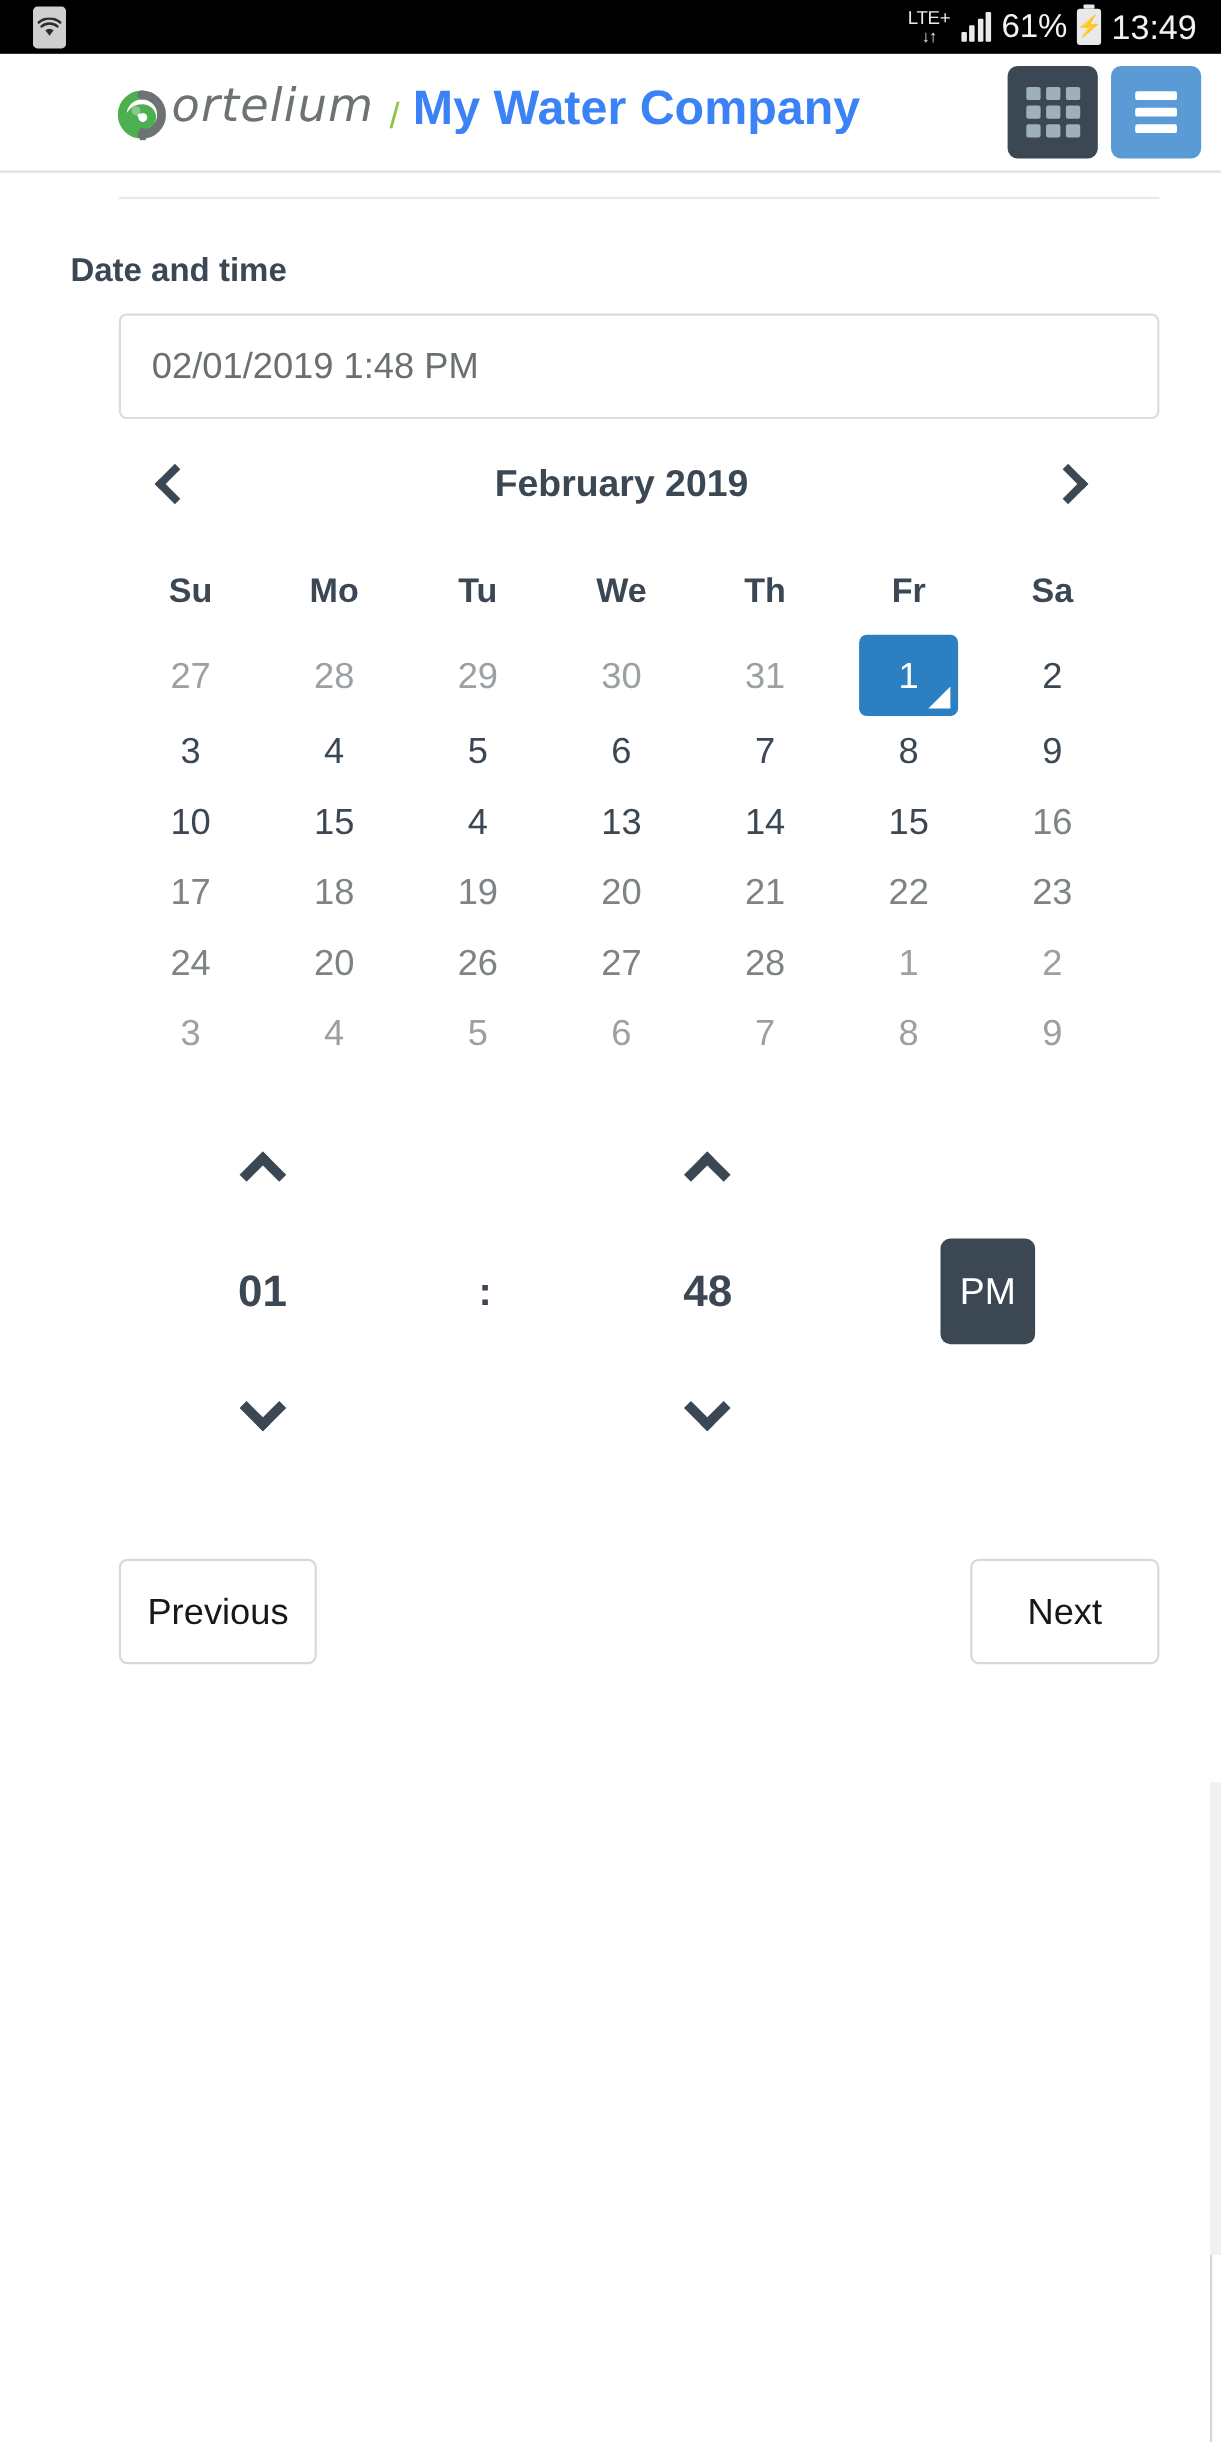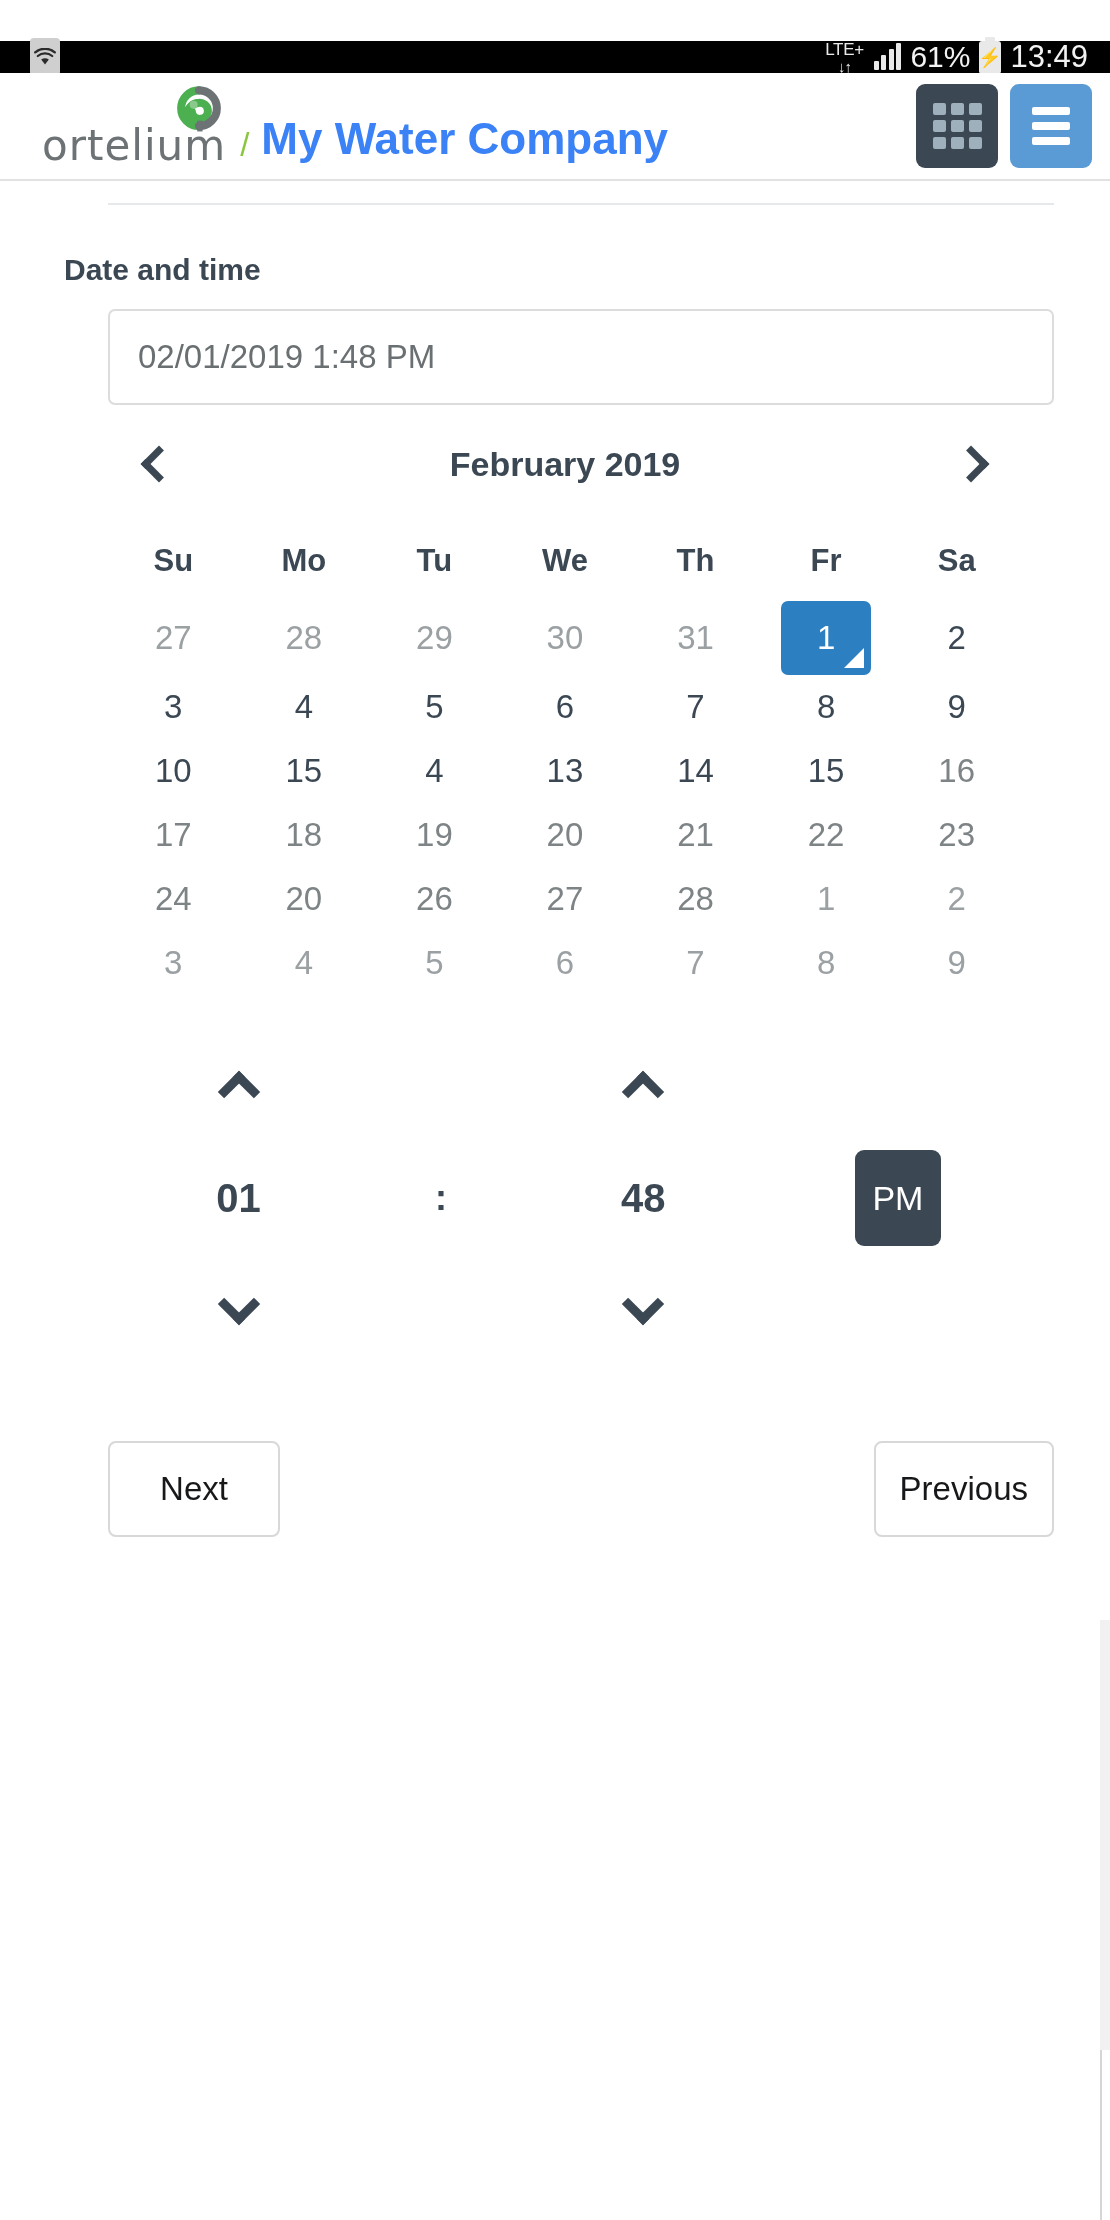--- a/index.html
+++ b/index.html
@@ -17,27 +17,26 @@
     position: relative;
     width: 1110px;
     height: 2220px;
     background: #ffffff;
     overflow: hidden;
   }
 
   
   .status-bar {
     position: relative;
-    height: 32px;
+    height: 49px;
     background: #000000;
     display: flex;
     align-items: center;
     justify-content: space-between;
     padding: 0 22px 0 30px;
-    margin-top: 41px;
   }
   .status-left { display: flex; align-items: center; }
   .status-right { display: flex; align-items: center; gap: 9px; }
 
   .wifi-badge {
     width: 30px; height: 38px;
     background: #cfcfcf;
     border-radius: 4px;
     position: relative;
     display: flex; align-items: center; justify-content: center;
@@ -95,22 +94,23 @@
     align-items: flex-end;
     padding-left: 42px;
     flex: 1;
     min-width: 0;
     position: relative;
   }
 
   .brand-logo-wrap {
     position: relative;
     display: flex;
-    flex-direction: column;
-    align-items: flex-end;
+    flex-direction: row;
+    align-items: flex-start;
+    font-style: italic;
   }
   .brand-mark { width: 54px; height: 50px; margin-bottom: -4px; margin-left: 60px; }
   .brand-word {
     font-size: 42px;
     color: #6d7275;
     letter-spacing: 1px;
     line-height: 1;
     font-weight: 500;
     font-family: "DejaVu Sans", sans-serif;
     text-transform: lowercase;
@@ -514,21 +514,21 @@
         <span class="caret caret-down"></span>
       </button>
       <div class="spacer-cell"></div>
       <button class="spin-btn">
         <span class="caret caret-down"></span>
       </button>
       <div class="spacer-cell"></div>
     </div>
 
     <div class="footer-btns">
+      <button class="btn-outline">Previous</button>
       <button class="btn-outline">Next</button>
-      <button class="btn-outline">Previous</button>
     </div>
   </div>
 
   <div class="scrollbar-track">
     <div class="scrollbar-thumb"></div>
   </div>
 </div>
 
 </body></html>

